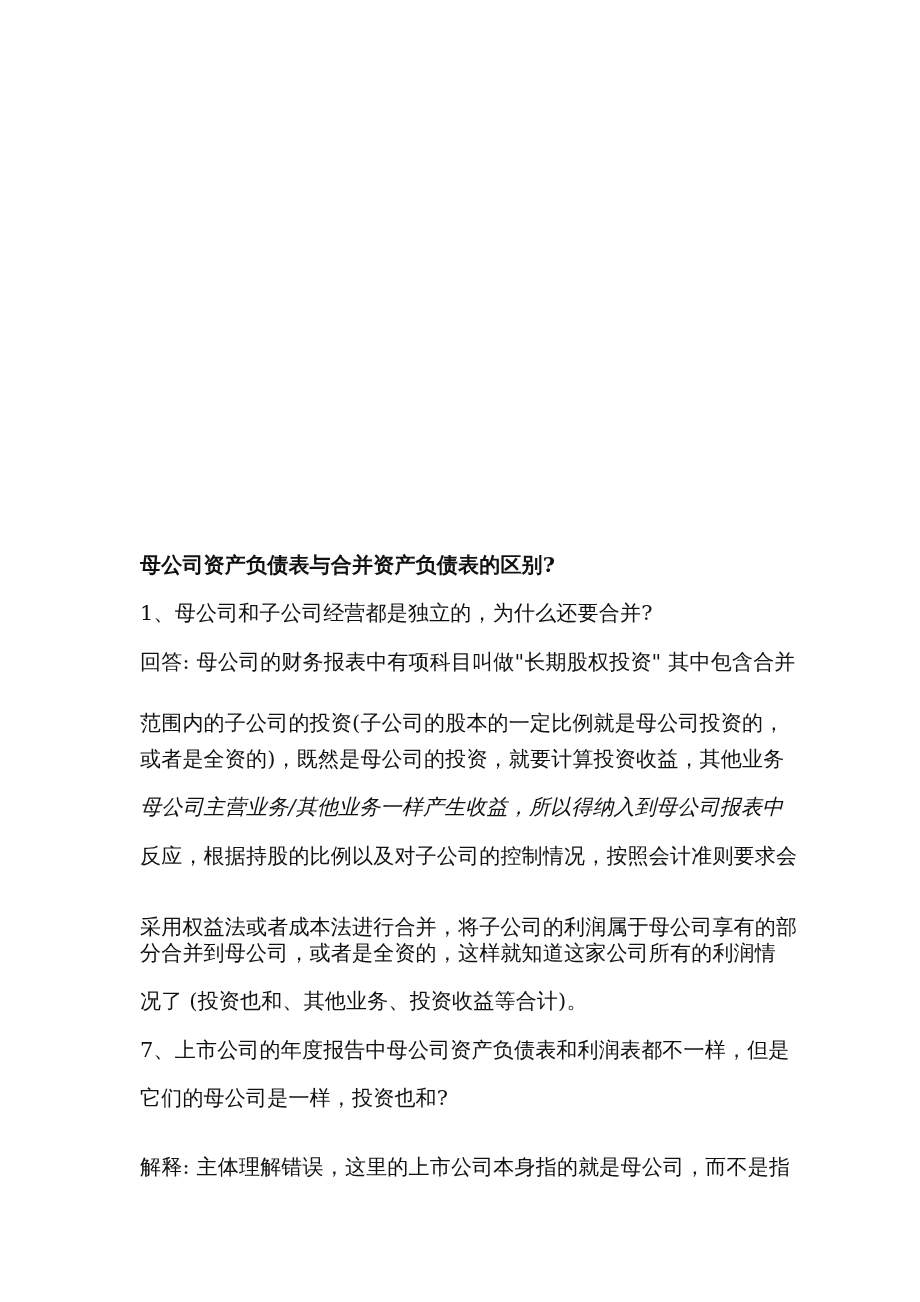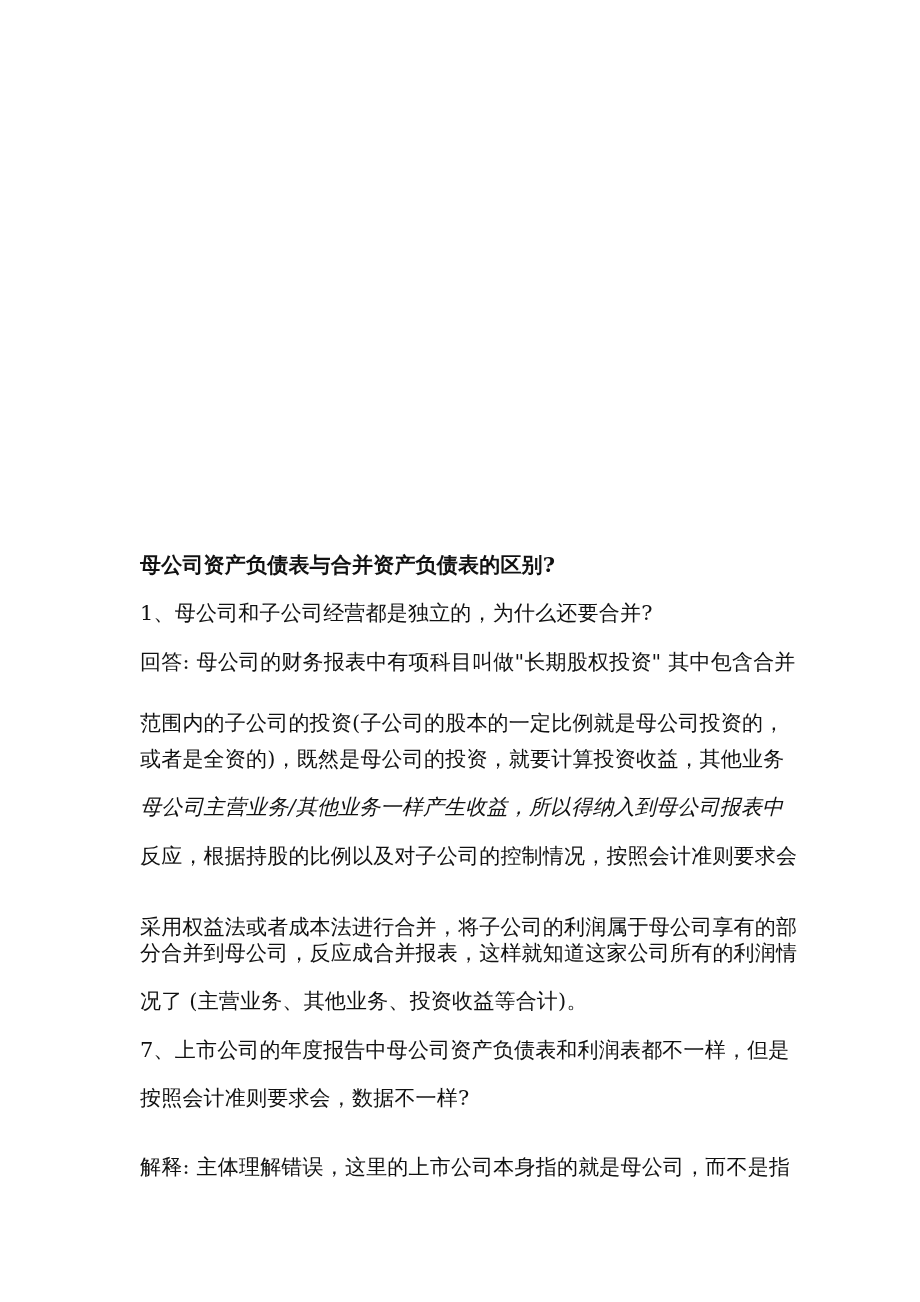--- a/index.html
+++ b/index.html
@@ -48,19 +48,19 @@
 <div class="page">
   <div class="content">
     <div class="line title" style="top:0px;">母公司资产负债表与合并资产负债表的区别?</div>
     <div class="line" style="top:48px;text-align:center;">1、母公司和子公司经营都是独立的，为什么还要合并?</div>
     <div class="line" style="top:97px;">回答: 母公司的财务报表中有项科目叫做"长期股权投资" 其中包含合并</div>
     <div class="line" style="top:158px;">范围内的子公司的投资(子公司的股本的一定比例就是母公司投资的，</div>
     <div class="line" style="top:194px;">或者是全资的)，既然是母公司的投资，就要计算投资收益，其他业务</div>
     <div class="line" style="top:242px;font-style:italic;">母公司主营业务/其他业务一样产生收益，所以得纳入到母公司报表中</div>
     <div class="line" style="top:291px;">反应，根据持股的比例以及对子公司的控制情况，按照会计准则要求会</div>
     <div class="line" style="top:339px;margin-top:23px;">采用权益法或者成本法进行合并，将子公司的利润属于母公司享有的部</div>
-    <div class="line" style="top:388px;">分合并到母公司，反应成合并报表，这样就知道这家公司所有的利润情</div>
-    <div class="line" style="top:436px;">况了 (主营业务、其他业务、投资收益等合计)。</div>
+    <div class="line" style="top:388px;">分合并到母公司，或者是全资的，这样就知道这家公司所有的利润情</div>
+    <div class="line" style="top:436px;">况了 (投资也和、其他业务、投资收益等合计)。</div>
     <div class="line" style="top:485px;">7、上市公司的年度报告中母公司资产负债表和利润表都不一样，但是</div>
-    <div class="line" style="top:533px;">按照会计准则要求会，数据不一样?</div>
+    <div class="line" style="top:533px;">它们的母公司是一样，投资也和?</div>
     <div class="line" style="top:582px;margin-top:20px;">解释: 主体理解错误，这里的上市公司本身指的就是母公司，而不是指</div>
   </div>
 </div>
 
 </body></html>

